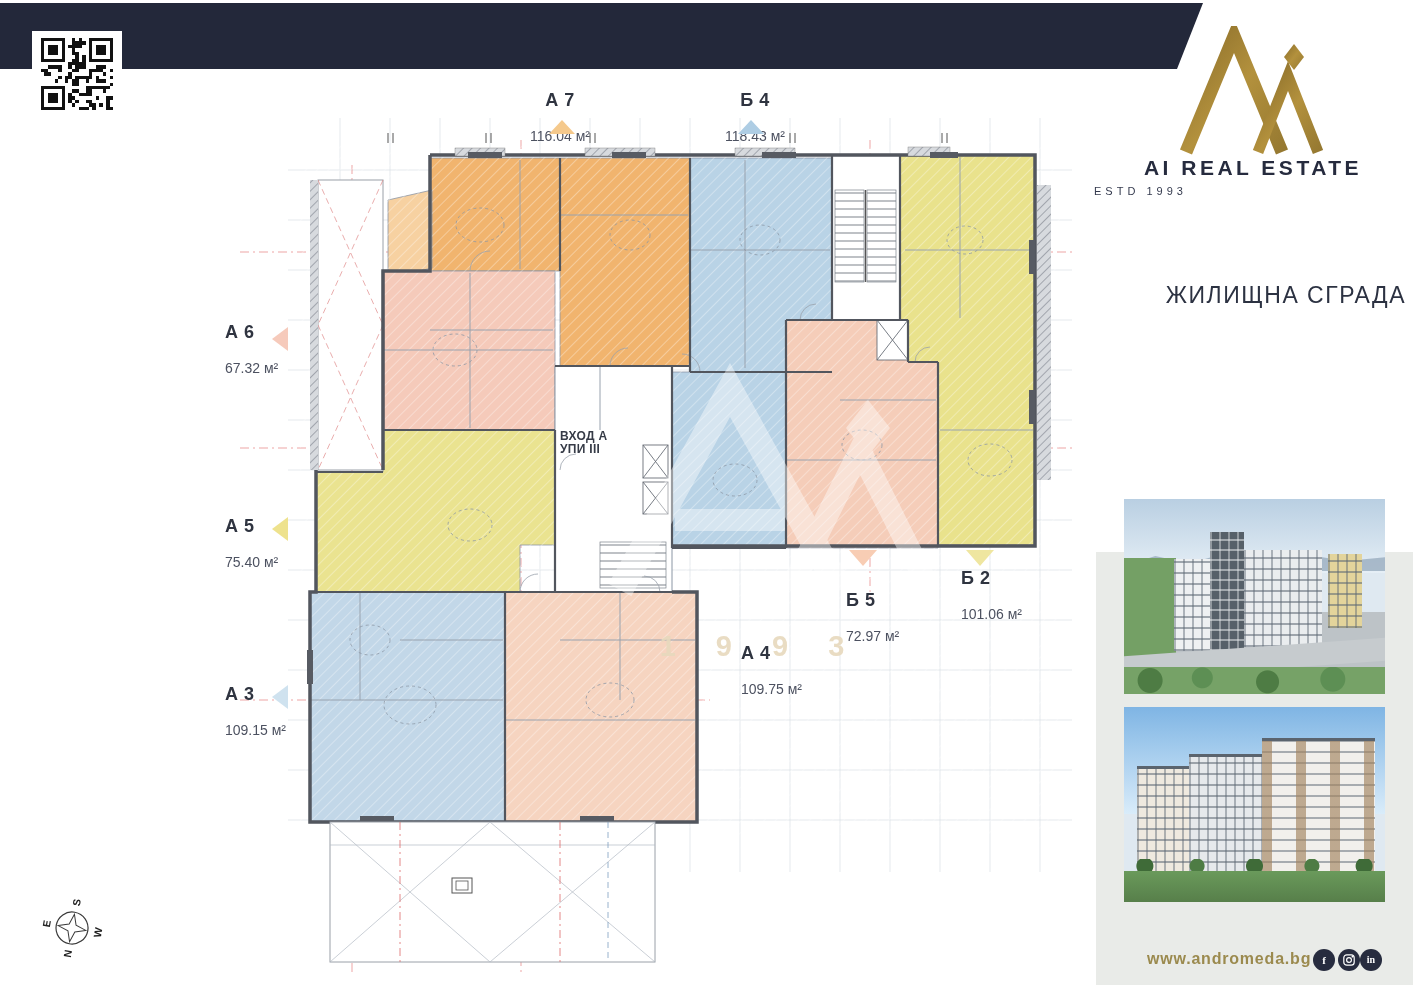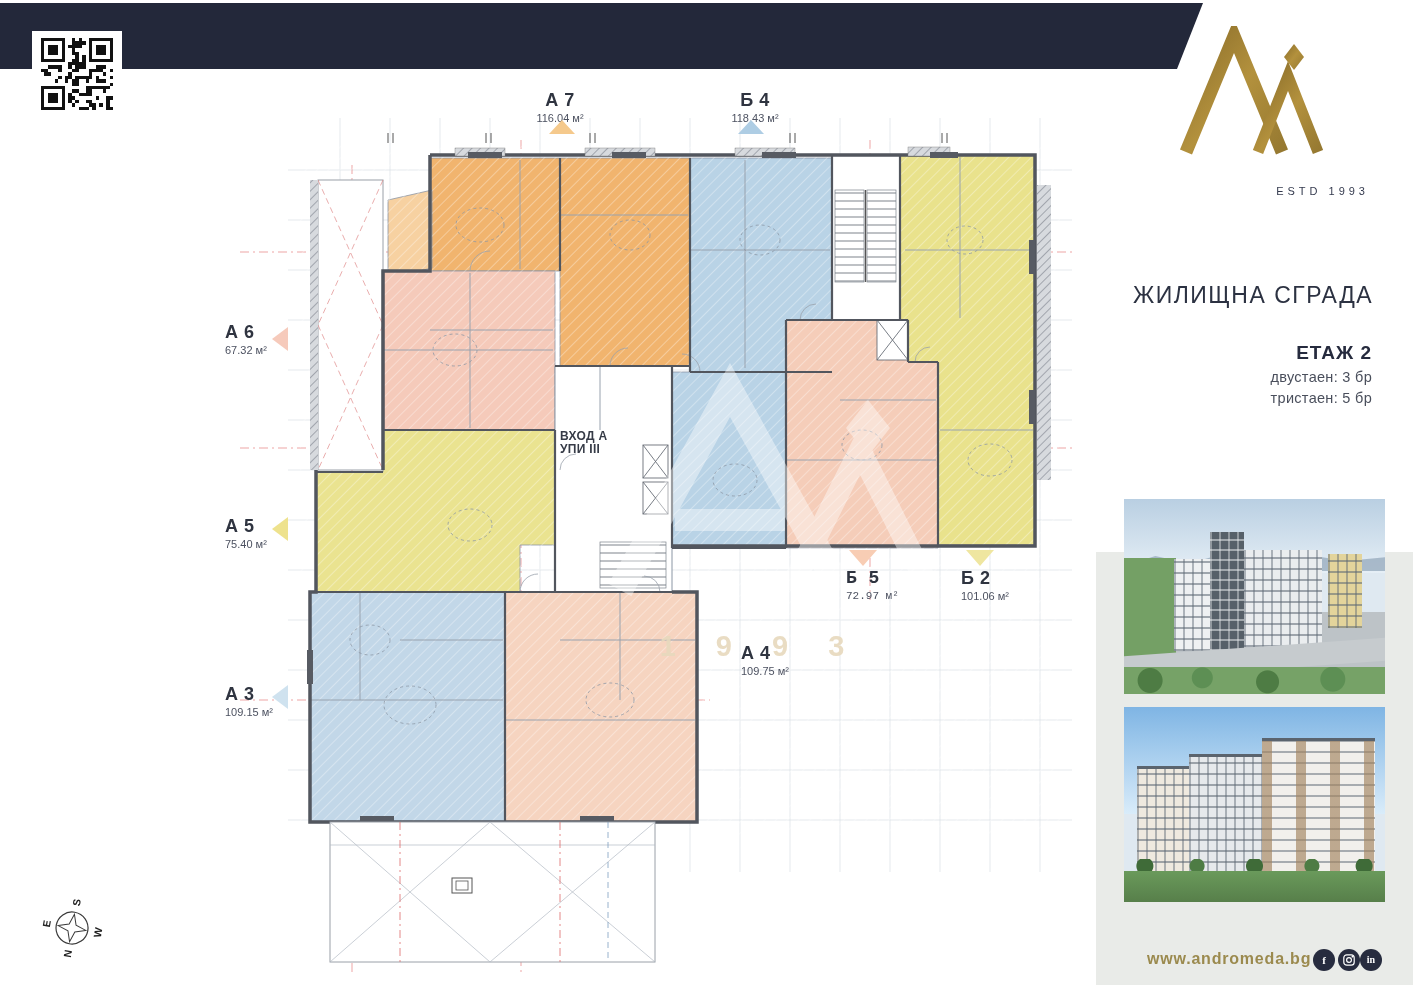--- a/index.html
+++ b/index.html
@@ -8,37 +8,37 @@
   
   .topbar{position:absolute;left:0;top:3px;width:1203px;height:66px;background:#23283a;
           clip-path:polygon(0 0,100% 0,calc(100% - 26px) 100%,0 100%);}
   .qrbox{position:absolute;left:32px;top:31px;width:90px;height:85px;background:#fff;}
   .qrbox svg{position:absolute;left:8px;top:7px;}
   
   .plan{position:absolute;left:0;top:0;width:1413px;height:1000px;}
   
   .apt{position:absolute;line-height:1.15;}
   .apt .id{font-size:18px;font-weight:bold;color:#2f3440;letter-spacing:.5px;}
-  .apt .area{font-size:11px;color:#4c5160;margin-top:1px;}
+  .apt .area{font-size:14px;color:#4c5160;margin-top:17px;}
   .apt.center{width:100px;text-align:center;}
   .marker{position:absolute;}
   
   .entrance{position:absolute;left:560px;top:430px;font-size:12px;font-weight:bold;
             color:#363b47;line-height:13px;letter-spacing:.3px;}
   
   .wm1{position:absolute;left:430px;top:576px;width:640px;text-align:center;font-size:44px;
        font-weight:600;letter-spacing:26px;color:#e9e9e9;opacity:.85;}
   .wm2{position:absolute;left:630px;top:630px;width:260px;text-align:center;font-size:29px;
        font-weight:700;letter-spacing:16px;color:#e7d9bd;opacity:.9;}
   
   .brand-name{position:absolute;left:1103px;top:156px;width:300px;text-align:center;
               font-size:21px;font-weight:bold;letter-spacing:3.5px;color:#262b3e;}
-  .brand-estd{position:absolute;left:1069px;top:185px;width:300px;text-align:right;
+  .brand-estd{position:absolute;left:1094px;top:185px;width:300px;text-align:left;
               font-size:11px;letter-spacing:4px;color:#343a4e;}
-  .proj-title{position:absolute;left:1100px;top:282px;width:306px;text-align:center;
+  .proj-title{position:absolute;left:1100px;top:282px;width:306px;text-align:right;
               font-size:23px;letter-spacing:1.5px;color:#2c3242;}
   .floor-block{position:absolute;right:41px;top:342px;text-align:right;}
   .floor-title{font-size:19px;font-weight:bold;color:#262b3e;letter-spacing:1px;}
   .floor-line{font-size:14.5px;color:#4a4f5c;margin-top:5px;letter-spacing:.3px;}
   .graypanel{position:absolute;left:1096px;top:552px;width:317px;height:433px;background:#e9ebe8;}
   .photo{position:absolute;width:261px;height:195px;overflow:hidden;background:#dfe9f1;}
   .photo>div{position:absolute;}
   .win{background-image:
     repeating-linear-gradient(0deg, rgba(93,104,116,.55) 0 2px, transparent 2px 11px),
     repeating-linear-gradient(90deg, rgba(93,104,116,.45) 0 2px, transparent 2px 9px);}
@@ -258,21 +258,21 @@
     <div class="id">А 3</div>
     <div class="area">109.15 м²</div>
   </div>
   <svg class="marker" style="left:272px;top:685px;" width="16" height="24">
       <polygon points="16,0 0,12 16,24" fill="#cfe2ef"></polygon>
     </svg>
 
   <svg class="marker" style="left:849px;top:550px;" width="28" height="16">
       <polygon points="0,0 28,0 14,16" fill="#f8cdb4"></polygon>
     </svg>
-  <div class="apt" style="left:846px;top:568px;font-family:Liberation Mono, monospace;">
+  <div class="apt" style="left:846px;top:590px;">
     <div class="id">Б 5</div>
     <div class="area">72.97 м²</div>
   </div>
 
   <svg class="marker" style="left:966px;top:550px;" width="28" height="16">
       <polygon points="0,0 28,0 14,16" fill="#efe6a0"></polygon>
     </svg>
   <div class="apt" style="left:961px;top:568px;">
     <div class="id">Б 2</div>
     <div class="area">101.06 м²</div>
@@ -294,29 +294,25 @@
         <stop offset="0" stop-color="#8a6d2a"></stop>
           <stop offset="0.5" stop-color="#b3913d"></stop>
           <stop offset="1" stop-color="#967931"></stop>
       </linearGradient>
     </defs>
     <path d="M8,126 L56,10 L104,126" stroke="url(#gold)" stroke-width="13" fill="none"></path>
     <path d="M34,88 H82" stroke="url(#gold)" stroke-width="12"></path>
     <path d="M80,126 L110,50 L140,126" stroke="url(#gold)" stroke-width="11" fill="none"></path>
     <path d="M116,18 L126,31 L116,44 L106,31 Z" fill="url(#gold)"></path>
   </svg>
+  <div class="brand-name">AI REAL ESTATE</div>
   <div class="brand-estd">ESTD 1993</div>
 
   <div class="proj-title">ЖИЛИЩНА СГРАДА</div>
 
-  <div class="floor-block">
-    <div class="floor-title">ЕТАЖ 2</div>
-    <div class="floor-line">двустаен: 3 бр</div>
-    <div class="floor-line">тристаен: 5 бр</div>
-  </div>
 
   <div class="graypanel"></div>
 
   <div class="photo" style="left:1124px;top:499px;">
     <div style="left:0;top:0;width:100%;height:38%;background:linear-gradient(#b9cfe2,#e6eff6);"></div>
     <div style="left:0;top:24%;width:100%;height:13%;background:#9db0c2;opacity:.85;clip-path:polygon(0 80%,12% 40%,25% 70%,40% 25%,55% 65%,70% 35%,85% 60%,100% 45%,100% 100%,0 100%);"></div>
     <div style="left:0;top:58%;width:100%;height:42%;background:#bdc3c7;"></div>
     <div style="left:0;top:30%;width:20%;height:70%;background:#74a065;"></div>
     <div class="win" style="left:19%;top:31%;width:26%;height:47%;background-color:#eff1f2;"></div>
     <div class="win-dark" style="left:33%;top:17%;width:13%;height:61%;background-color:#566069;"></div>

